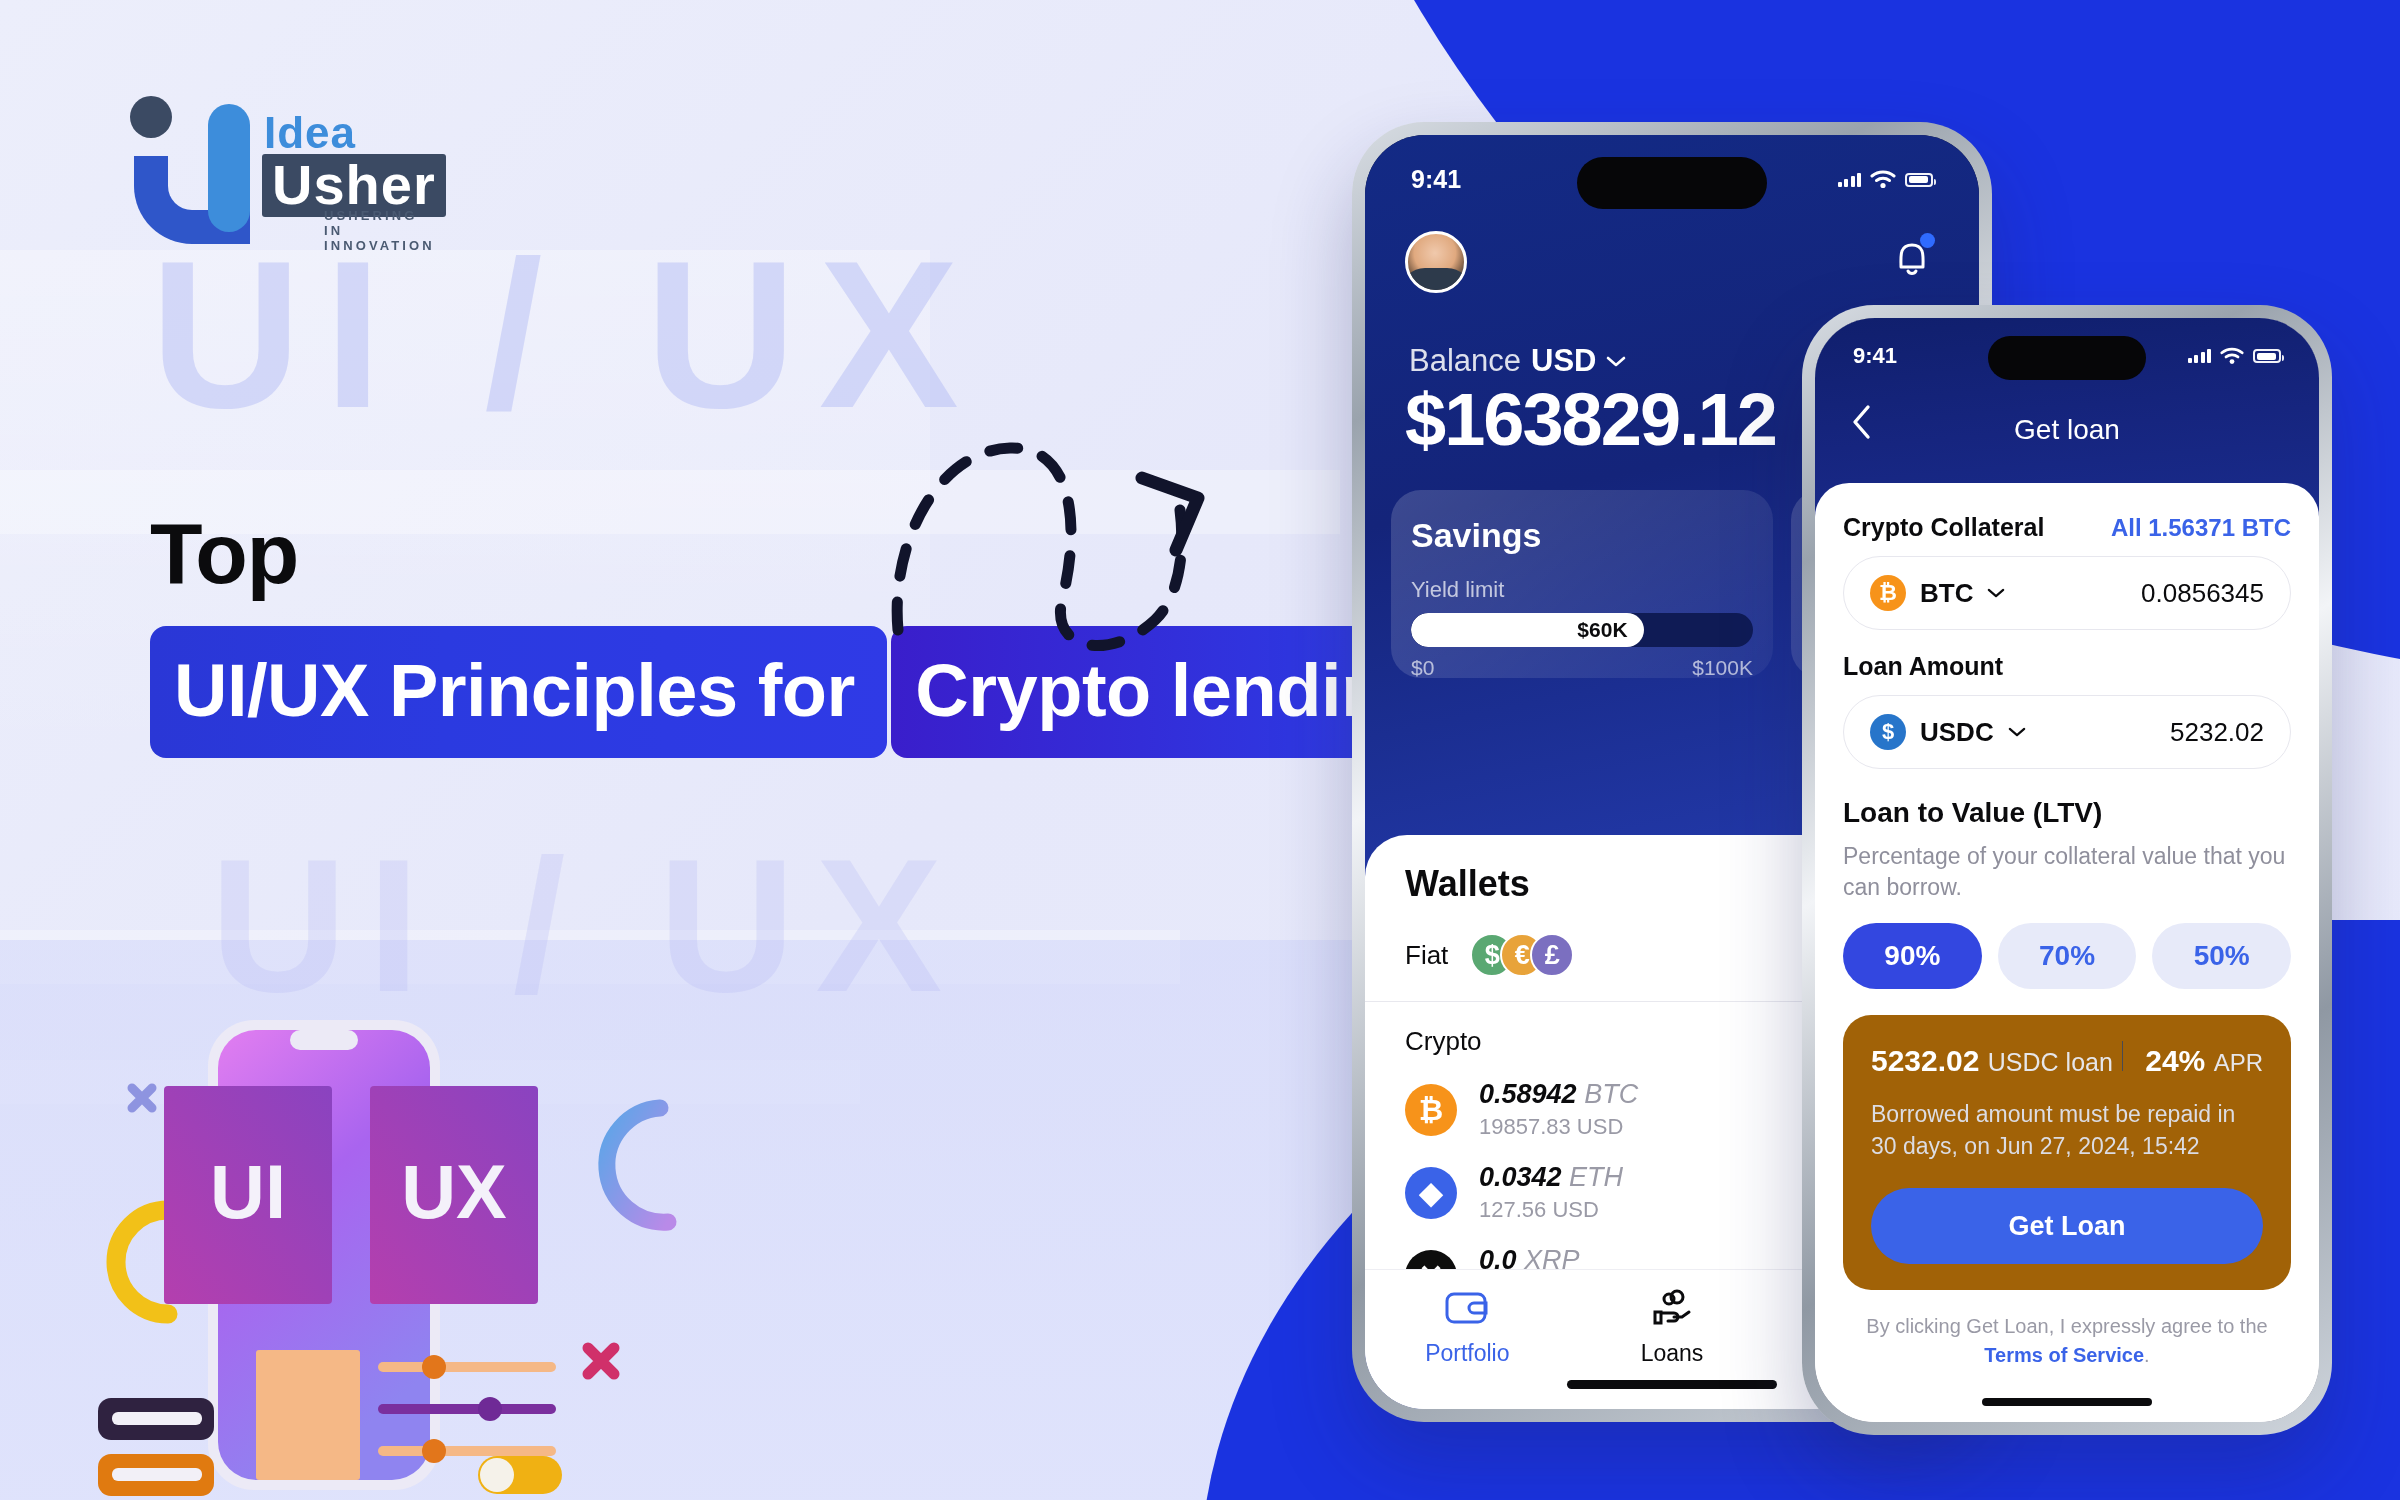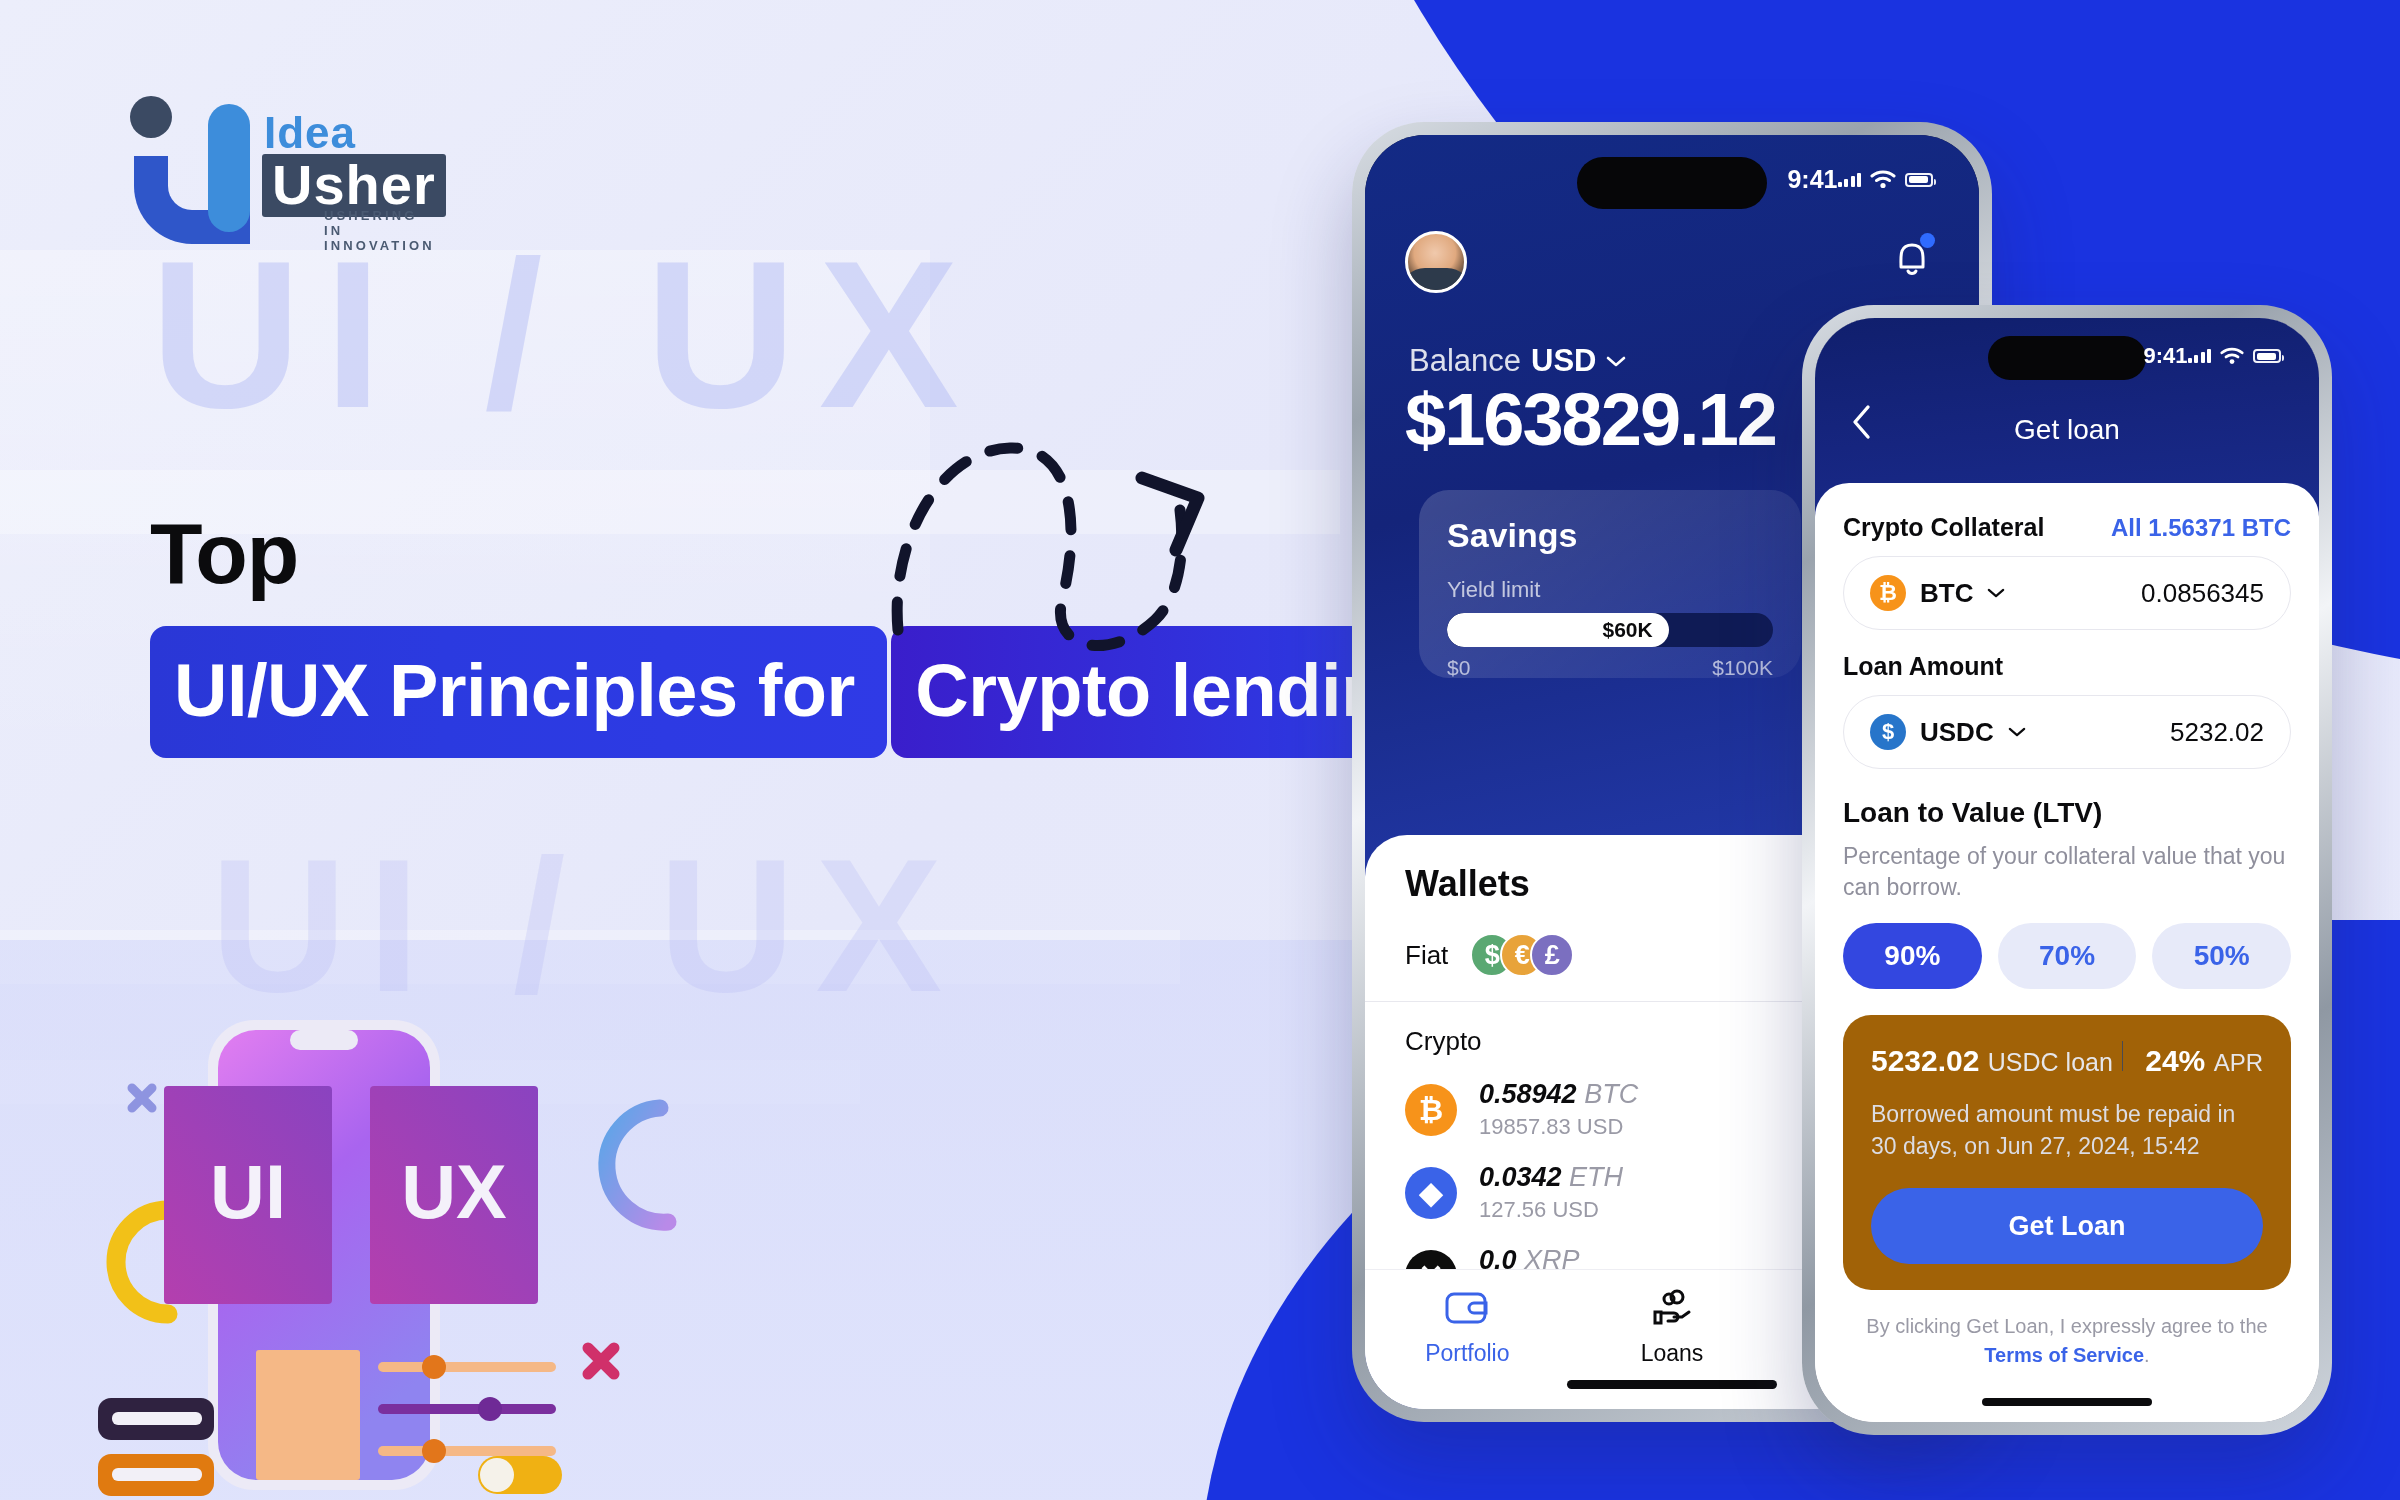--- a/index.html
+++ b/index.html
@@ -164,21 +164,21 @@
     overflow: hidden;
     position: relative;
   }
   .phone-screen { position: absolute; inset: 0; overflow: hidden; }
   .notch {
     position: absolute; left: 50%; transform: translateX(-50%);
     background: #060608; border-radius: 999px; z-index: 9;
   }
   .status-bar {
     position: absolute; left: 0; right: 0;
-    display: flex; justify-content: flex-end; align-items: center;
+    display: flex; justify-content: space-between; align-items: center;
     color: #fff; z-index: 10;
   }
   .sb-time { font-weight: 700; }
   .sb-icons { display: flex; align-items: center; gap: 9px; }
 
   .sig { display: flex; align-items: flex-end; gap: 2.5px; }
   .sig i { display: block; width: 4px; background: #fff; border-radius: 1px; }
   .sig i:nth-child(1){height:5px}
   .sig i:nth-child(2){height:8px}
   .sig i:nth-child(3){height:11px}
@@ -231,23 +231,22 @@
     color: #fff; font-size: 74px; font-weight: 700; letter-spacing: -2px;
   }
   .bal-delta {
     position: absolute; left: 452px; top: 250px;
     color: #b9c6f5; font-size: 25px; font-weight: 500;
   }
 
   .cards-row { position: absolute; left: 26px; top: 355px; display: flex; gap: 18px; }
   .mini-card {
     width: 382px; height: 188px;
-    border-radius: 30px; padding: 26px 28px;
+    border-radius: 30px; padding: 26px 20px;
     background: linear-gradient(135deg, rgba(255,255,255,.17), rgba(255,255,255,.05));
-    margin-left: 28px;
   }
   .mc-title { color: #fff; font-size: 34px; font-weight: 700; }
   .mc-sub { color: rgba(255,255,255,.7); font-size: 22px; margin-top: 22px; }
   .track {
     margin-top: 10px; height: 34px; border-radius: 17px;
     background: #0f1b55; position: relative; overflow: hidden;
   }
   .track-fill {
     position: absolute; left: 0; top: 0; bottom: 0; width: 68%;
     background: #fff; border-radius: 17px;

